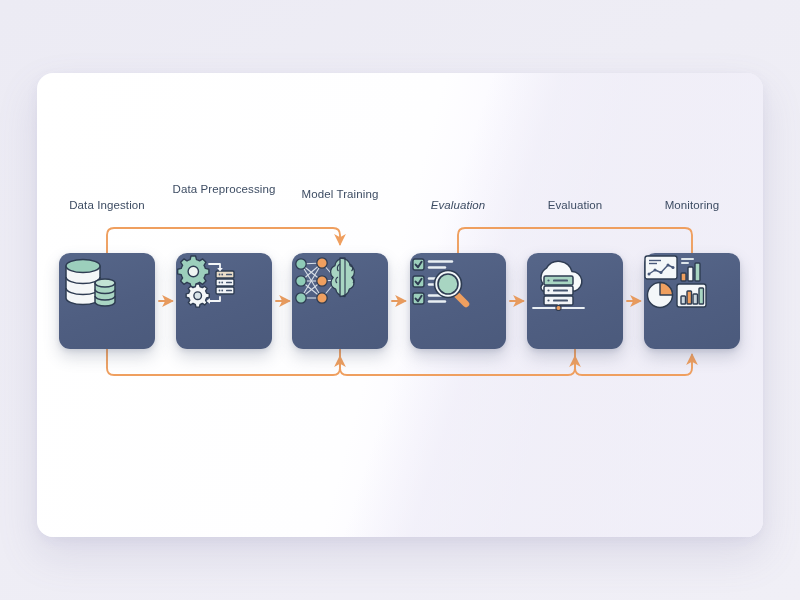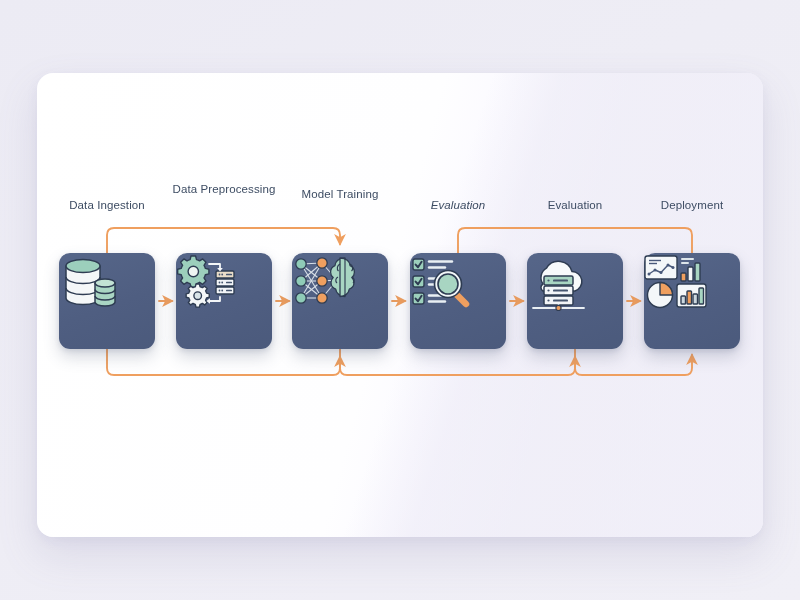--- a/index.html
+++ b/index.html
@@ -109,21 +109,21 @@
 
       <path d="M575,349 L575,368 Q575,375 582,375 L685,375 Q692,375 692,368 L692,355" marker-end="url(#ah-u)"></path>
     </g>
   </svg>
 
   <div class="node-label" style="left:107px; top:199px;">Data Ingestion</div>
   <div class="node-label" style="left:224px; top:183px;">Data Preprocessing</div>
   <div class="node-label" style="left:340px; top:188px;">Model Training</div>
   <div class="node-label" style="left:458px; top:199px;font-style:italic;">Evaluation</div>
   <div class="node-label" style="left:575px; top:199px;">Evaluation</div>
-  <div class="node-label" style="left:692px; top:199px;">Deployment</div>
+  <div class="node-label" style="left:692px; top:199px;">Monitoring</div>
 
   <div class="node" style="left:59px; top:253px; pointer-events:auto;">
     <span>
       <svg width="62" height="58" viewBox="0 0 62 58">
         <g stroke="#2e3c52" stroke-width="1.5" stroke-linejoin="round">
 
           <path d="M7,13 L7,45 a17,6.5 0 0 0 34,0 L41,13 Z" fill="#f4f7f8"></path>
           <path d="M7,24 a17,6.5 0 0 0 34,0" fill="none"></path>
           <path d="M7,35 a17,6.5 0 0 0 34,0" fill="none"></path>
           <ellipse cx="24" cy="13" rx="17" ry="6.5" fill="#9ccfbc"></ellipse>

